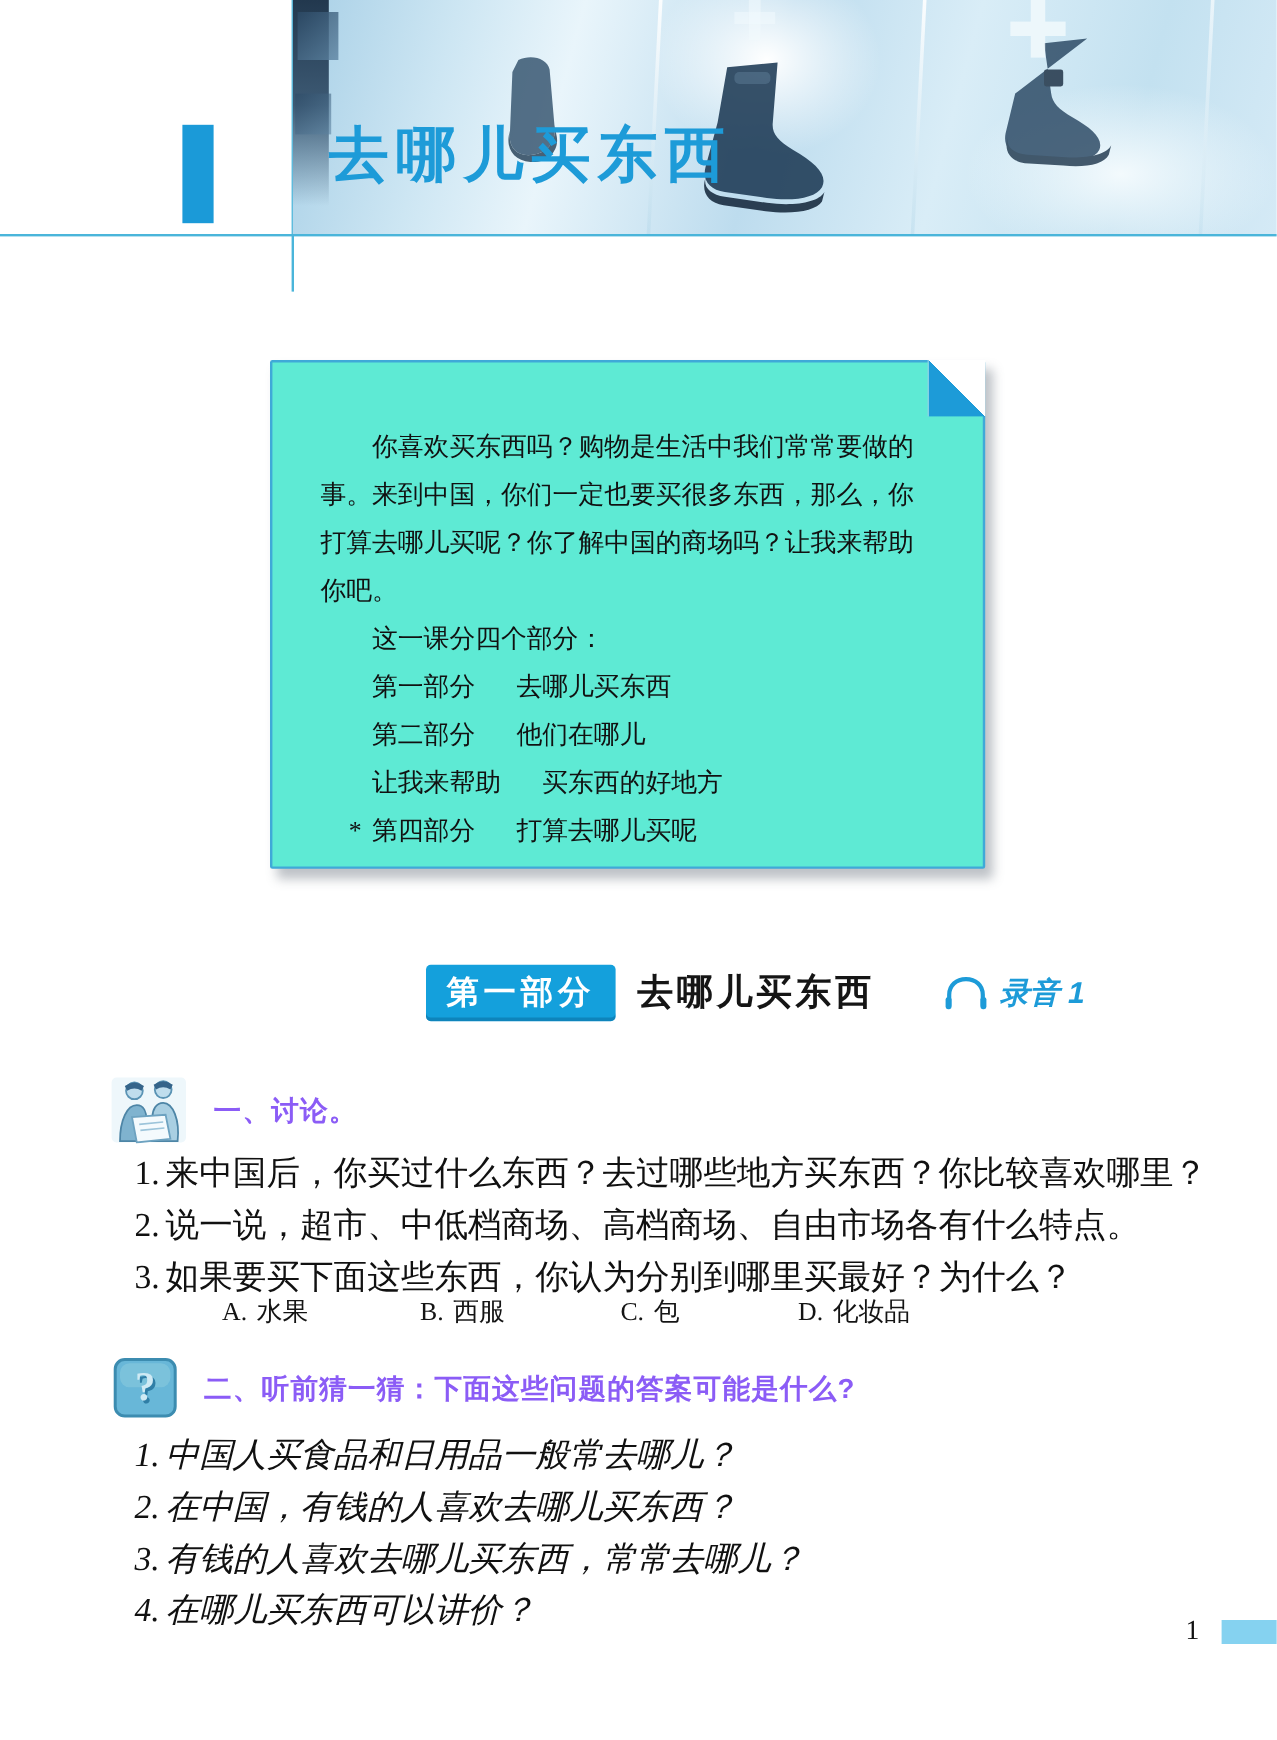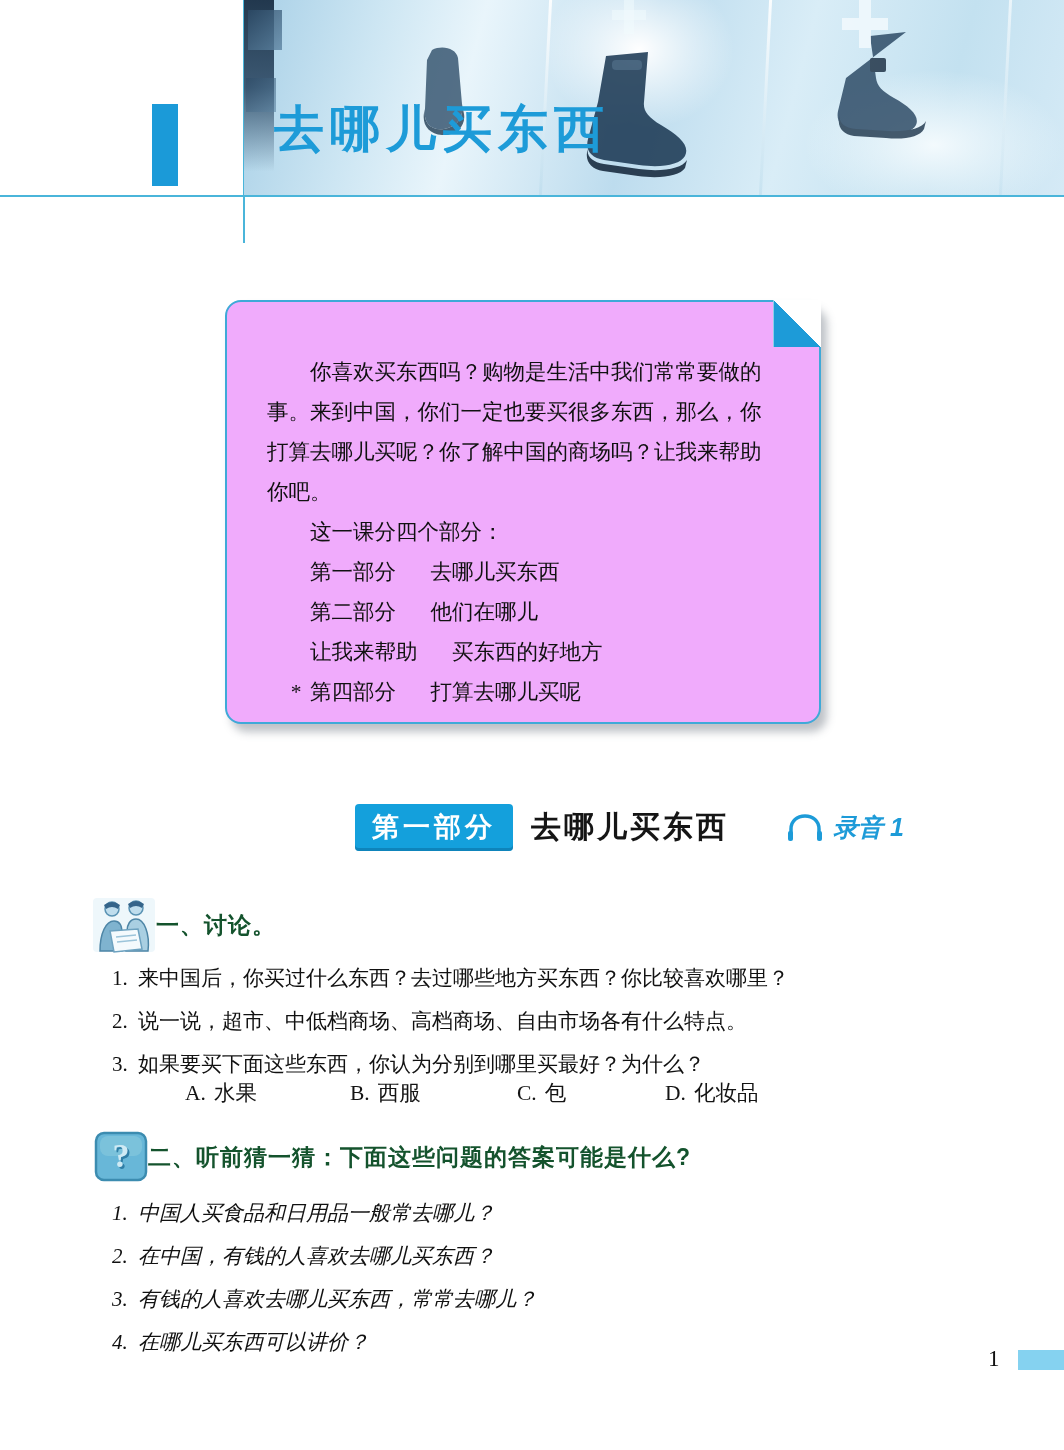--- a/index.html
+++ b/index.html
@@ -15,22 +15,22 @@
   .banner .glow1{position:absolute;left:300px;top:-30px;width:190px;height:160px;background:radial-gradient(closest-side,#ffffff 0%,rgba(255,255,255,0) 100%);}
   .banner .glow2{position:absolute;left:560px;top:70px;width:260px;height:150px;background:radial-gradient(closest-side,#f3fafd 0%,rgba(243,250,253,0) 100%);}
   .banner .panel-line{position:absolute;top:0;width:3px;height:195px;background:linear-gradient(to bottom,rgba(255,255,255,0.9),rgba(170,210,230,0.35));transform:skewX(-3deg);}
   .banner .dark-edge{position:absolute;left:0;top:0;width:30px;height:195px;background:linear-gradient(to bottom,#22384e 0%,#3d5a74 45%,rgba(150,195,220,0) 88%);}
   .banner .shelf-block{position:absolute;background:linear-gradient(135deg,#2c4a66,#5e85a3);opacity:.8;}
   .banner-title{position:absolute;left:30px;top:96px;font-family:"Liberation Sans","DejaVu Sans",sans-serif;
     font-size:50px;font-weight:bold;color:#1d9bd8;letter-spacing:6px;white-space:nowrap;z-index:4;}
   .boots{position:absolute;left:0;top:0;}
 
   
-  .notebox{position:absolute;left:225px;top:300px;width:592px;height:420px;background:#f0abfc;
-    border:2px solid #3fa9d8;border-radius:16px;box-shadow:6px 8px 9px rgba(110,120,130,0.45);z-index:2;}
+  .notebox{position:absolute;left:225px;top:300px;width:592px;height:420px;background:#5eead4;
+    border:2px solid #3fa9d8;border-radius:2px;box-shadow:6px 8px 9px rgba(110,120,130,0.45);z-index:2;}
   .notebox .fold{position:absolute;top:-2px;right:-2px;width:47px;height:47px;
     background:linear-gradient(to bottom left,#ffffff 0 50%,#1d9bd8 50% 100%);
     border-left:1px solid #8ecfe9;}
   .box-body{position:absolute;left:40px;top:50px;right:30px;font-size:21.5px;line-height:40px;color:#111;}
   .box-body .line{white-space:nowrap;}
   .box-body .indent{text-indent:2em;}
   .part-line{white-space:nowrap;padding-left:2em;position:relative;}
   .part-line .star{position:absolute;left:1.1em;}
   .part-line .part-title{margin-left:1.6em;}
 
@@ -43,26 +43,26 @@
     font-size:30px;font-weight:bold;color:#151515;letter-spacing:3px;white-space:nowrap;}
   .audio-group{margin-left:56px;display:flex;align-items:center;}
   .audio-label{margin-left:8px;font-family:"Liberation Sans","DejaVu Sans",sans-serif;
     font-size:25px;font-weight:bold;font-style:italic;color:#1d9bd8;white-space:nowrap;}
 
   
   .act-head{position:absolute;display:flex;align-items:center;z-index:2;}
   .act1-head{left:92px;top:897px;}
   .act2-head{left:94px;top:1131px;}
   .act-head .act-icon{flex:0 0 auto;}
-  .act-title{font-family:"Liberation Sans","DejaVu Sans",sans-serif;
-    font-size:23px;font-weight:600;color:#14532d;letter-spacing:1px;white-space:nowrap;}
+  .act-title{margin-left:22px;font-family:"Liberation Sans","DejaVu Sans",sans-serif;
+    font-size:23px;font-weight:600;color:#8b5cf6;letter-spacing:1px;white-space:nowrap;}
   .qlist{position:absolute;left:112px;z-index:2;}
   .qlist1{top:957px;}
   .qlist2{top:1192px;font-style:italic;}
-  .q{line-height:43px;white-space:nowrap;font-size:21px;color:#111;}
+  .q{line-height:43px;white-space:nowrap;font-size:28px;color:#111;}
   .qnum{display:inline-block;min-width:26px;}
   .options-row{position:absolute;top:1076px;left:0;width:1064px;height:34px;z-index:2;font-size:21.5px;}
   .opt{position:absolute;top:0;white-space:nowrap;line-height:34px;}
   .opt .optlabel{margin-right:8px;}
   .opt-a{left:185px;} .opt-b{left:350px;} .opt-c{left:517px;} .opt-d{left:665px;}
 
   
   .page-num{position:absolute;left:988px;top:1346px;font-size:23px;color:#111;z-index:2;}
   .footer-tab{position:absolute;left:1018px;top:1350px;width:46px;height:20px;background:#85d2f0;z-index:2;}
 </style>

